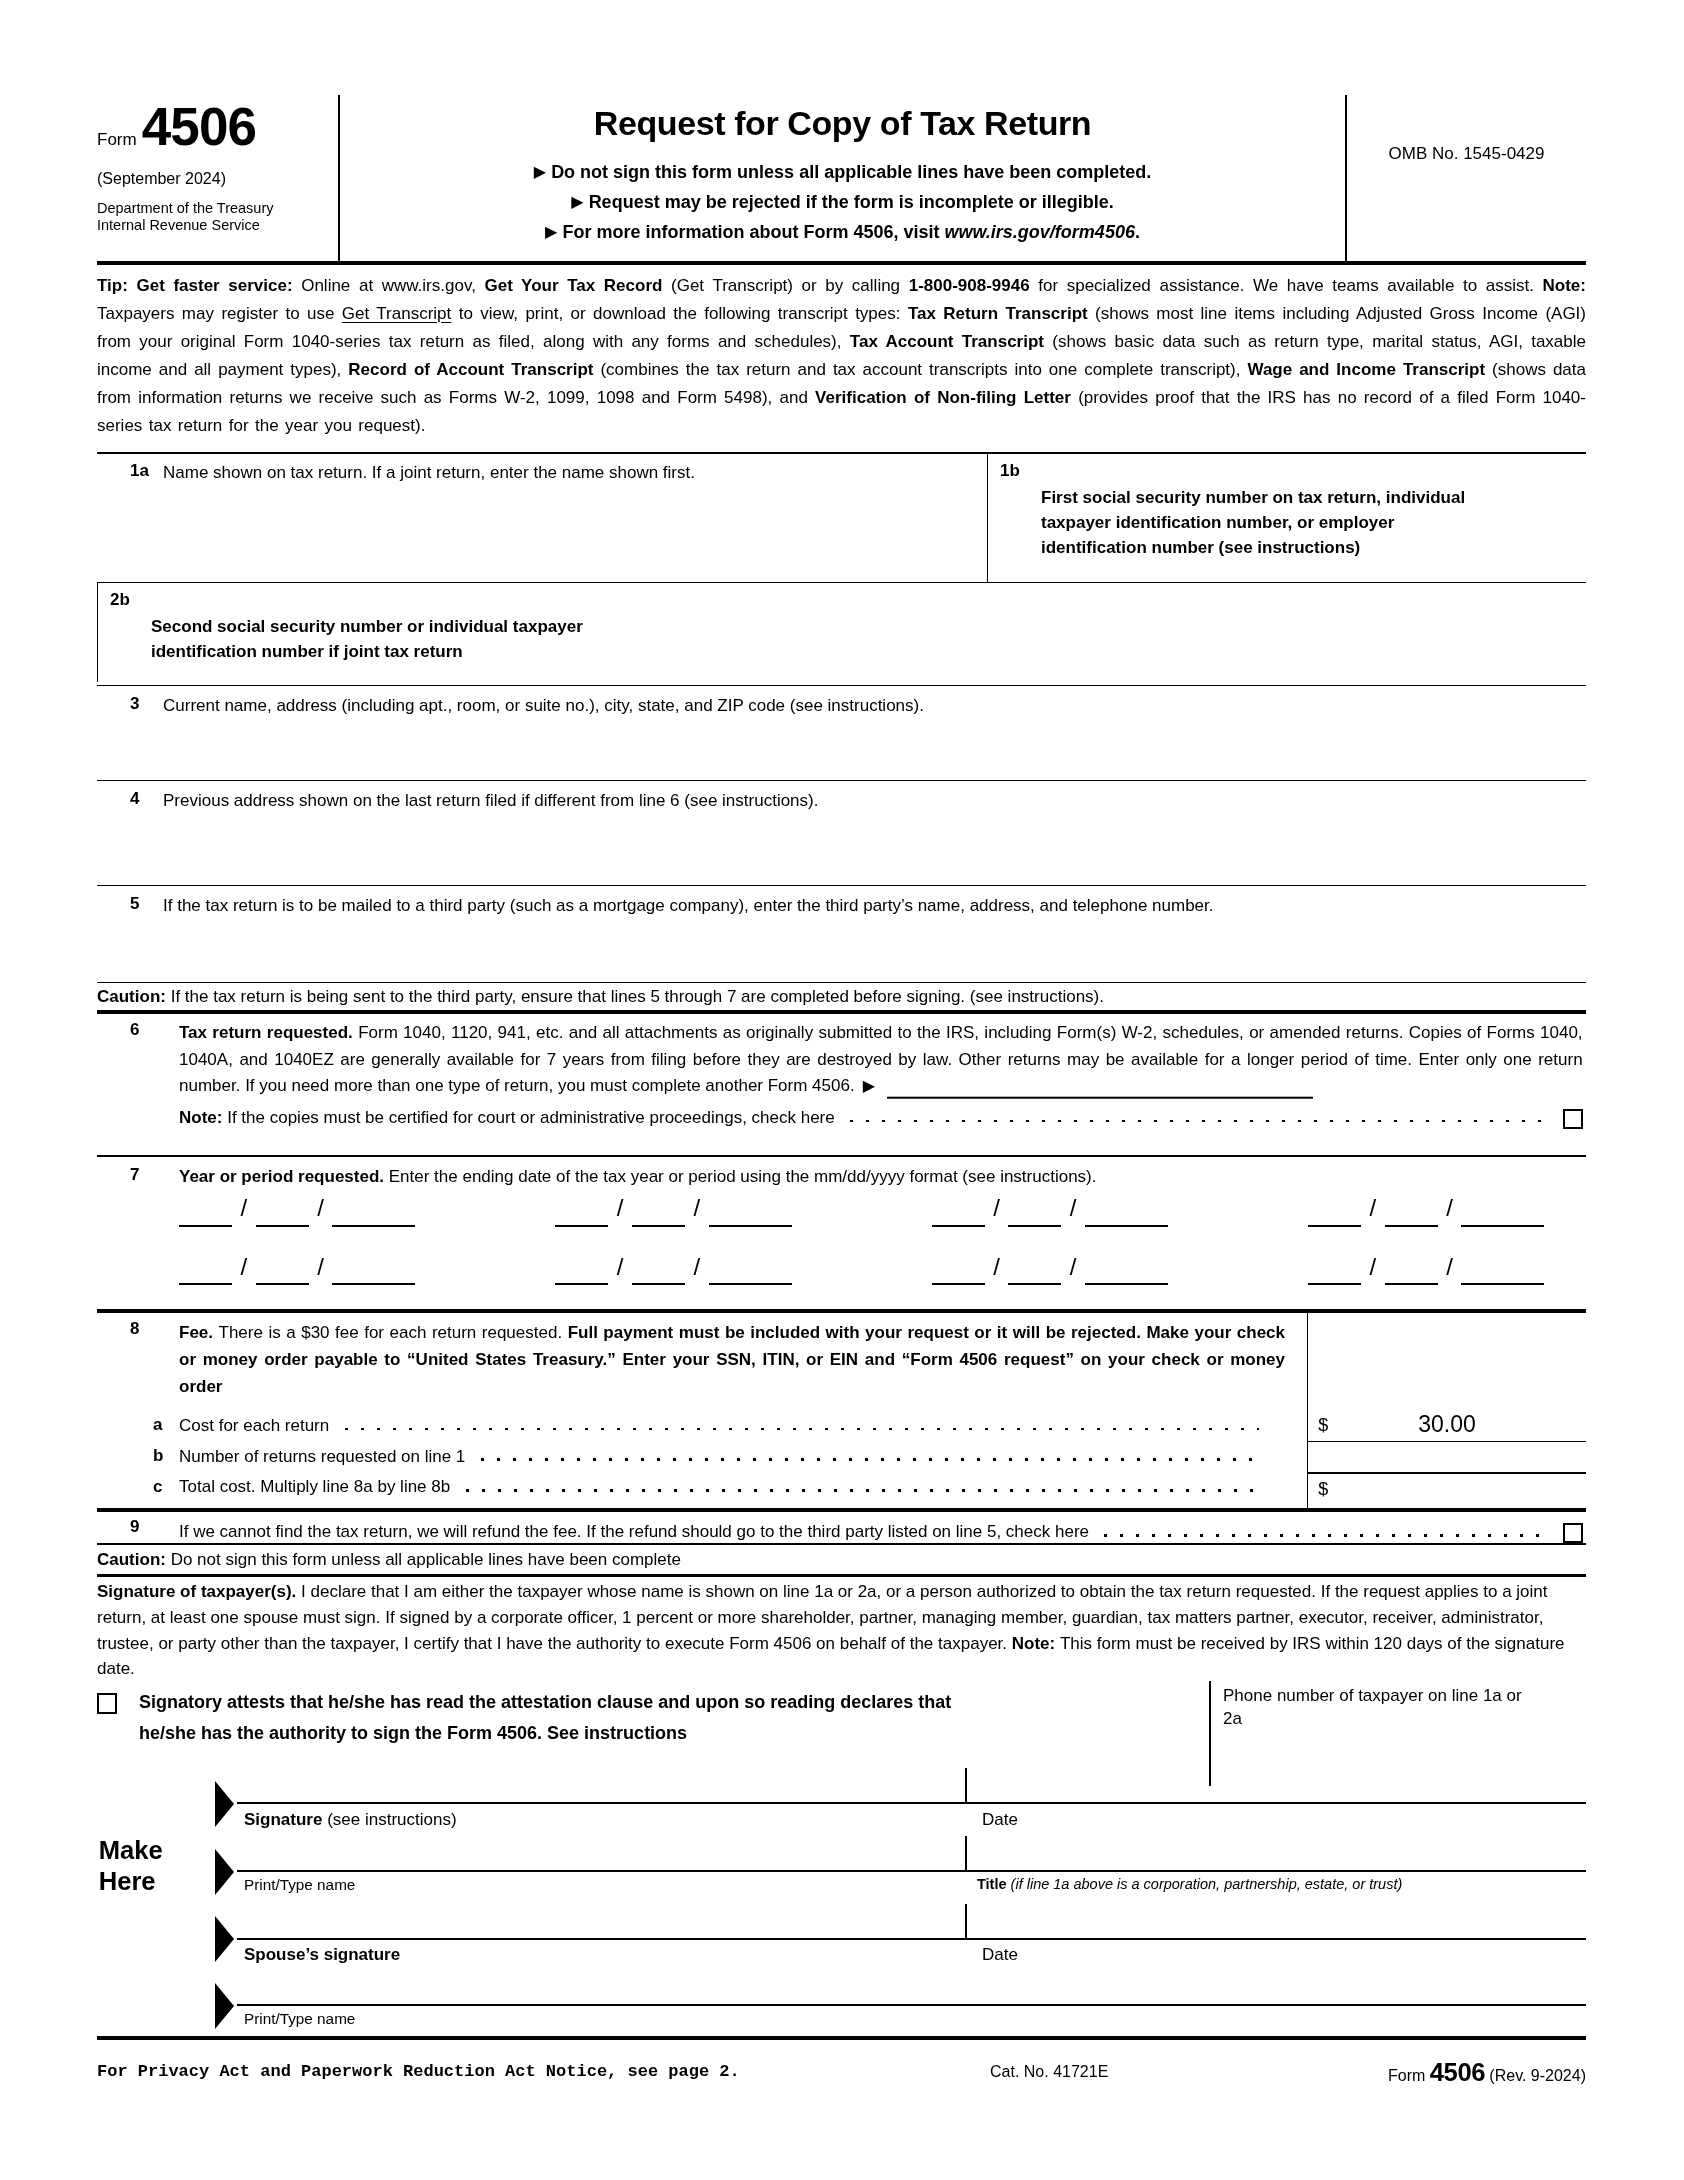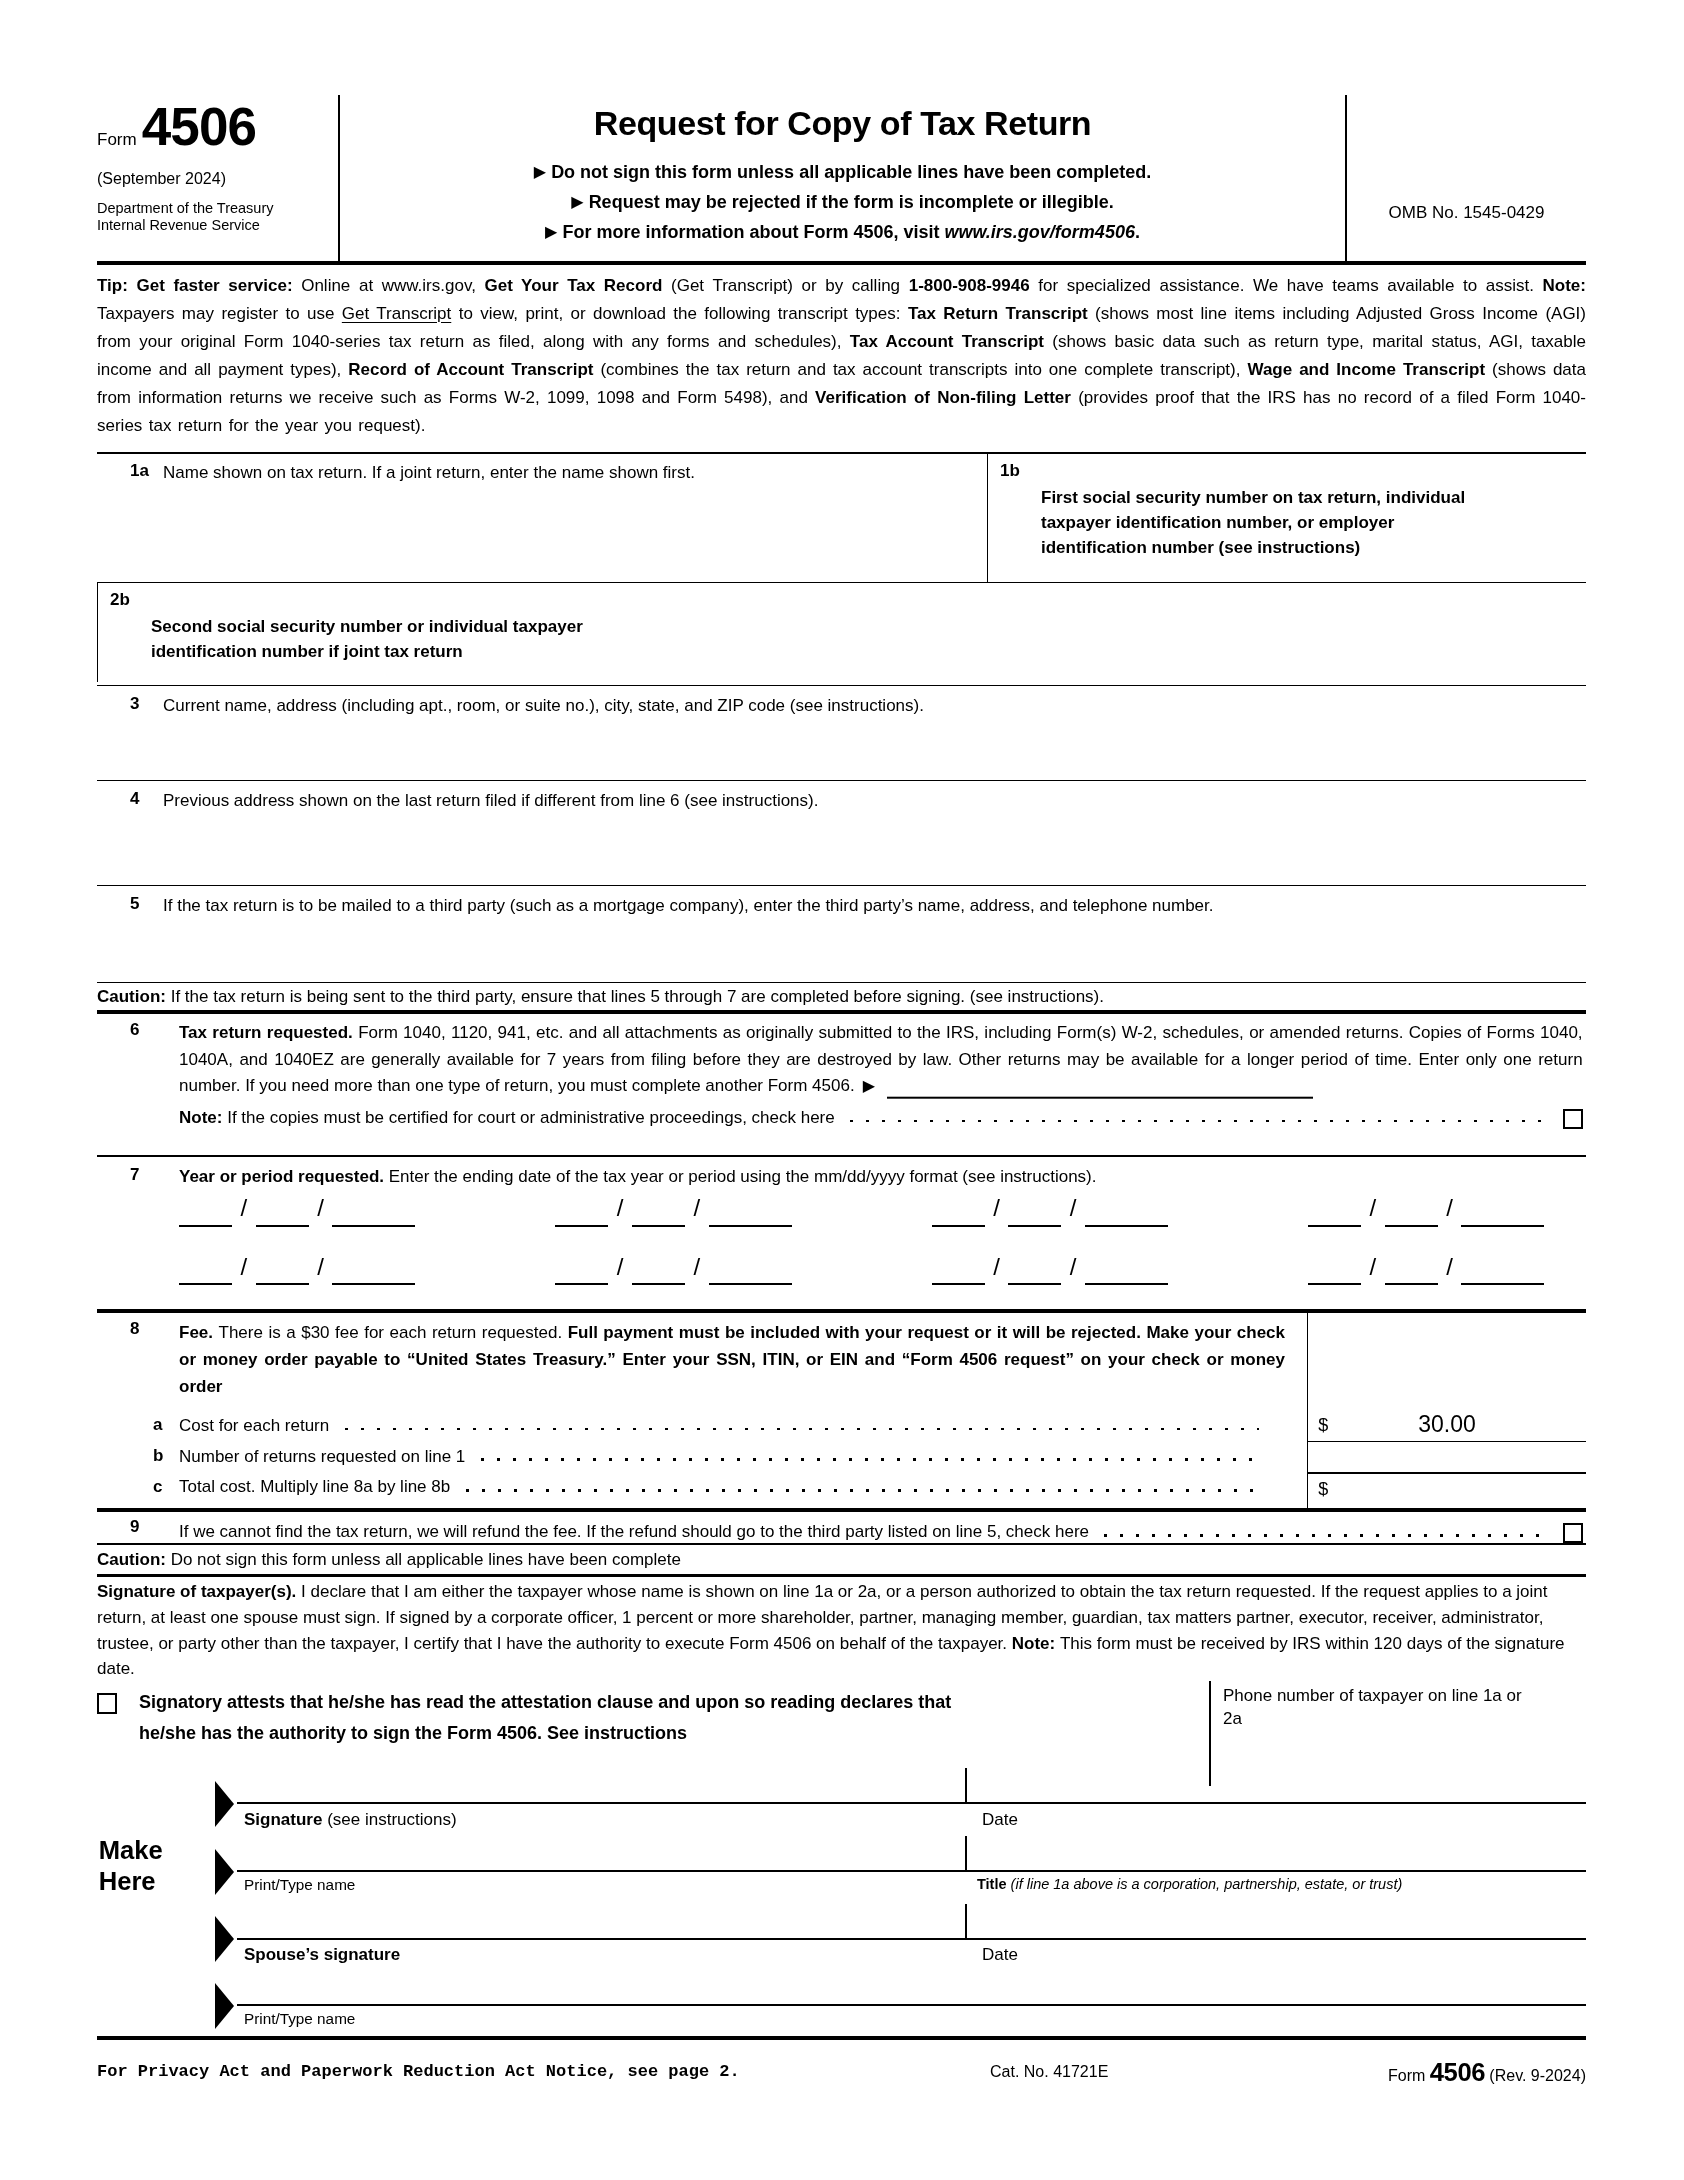--- a/index.html
+++ b/index.html
@@ -23,21 +23,21 @@
   .form-number-big { font-size:53px; font-weight:700; letter-spacing:-0.9px; line-height:49px; margin-left:5.1px; }
   .revision { margin-top:19px; font-size:16px; }
   .agency { margin-top:12px; font-size:14.5px; line-height:17px; }
   .hd-center { width:1009px; border-left:2.1px solid #000; border-right:2.1px solid #000;
     display:flex; flex-direction:column; align-items:center; padding-top:8.5px; }
   .title { font-size:34px; font-weight:700; letter-spacing:-0.4px; }
   .bullets { margin-top:19px; display:flex; flex-direction:column; align-items:center; gap:9.4px; }
   .bullet { font-size:18px; font-weight:700; }
   .barrow { font-size:16px; margin-right:5.1px; position:relative; top:-0.9px; }
   .hd-right { flex:1; display:flex; justify-content:center; }
-  .omb { margin-top:108px; font-size:17px; }
+  .omb { margin-top:49px; font-size:17px; }
 
   
   .tip { margin-top:6.8px; height:180px; text-align:justify; font-size:17px; line-height:28px; word-spacing:1.7px; }
 
   
   .table12 { height:234px; border-top:2.6px solid #000; border-bottom:1.7px solid #000; }
   .t-row { display:flex; }
   .t-row1 { height:129px; border-bottom:1.7px solid #000; }
   .t-row2 { height:99px; }
   .cell-a { width:890px; position:relative; padding:6.8px 17px 0 66px; }

